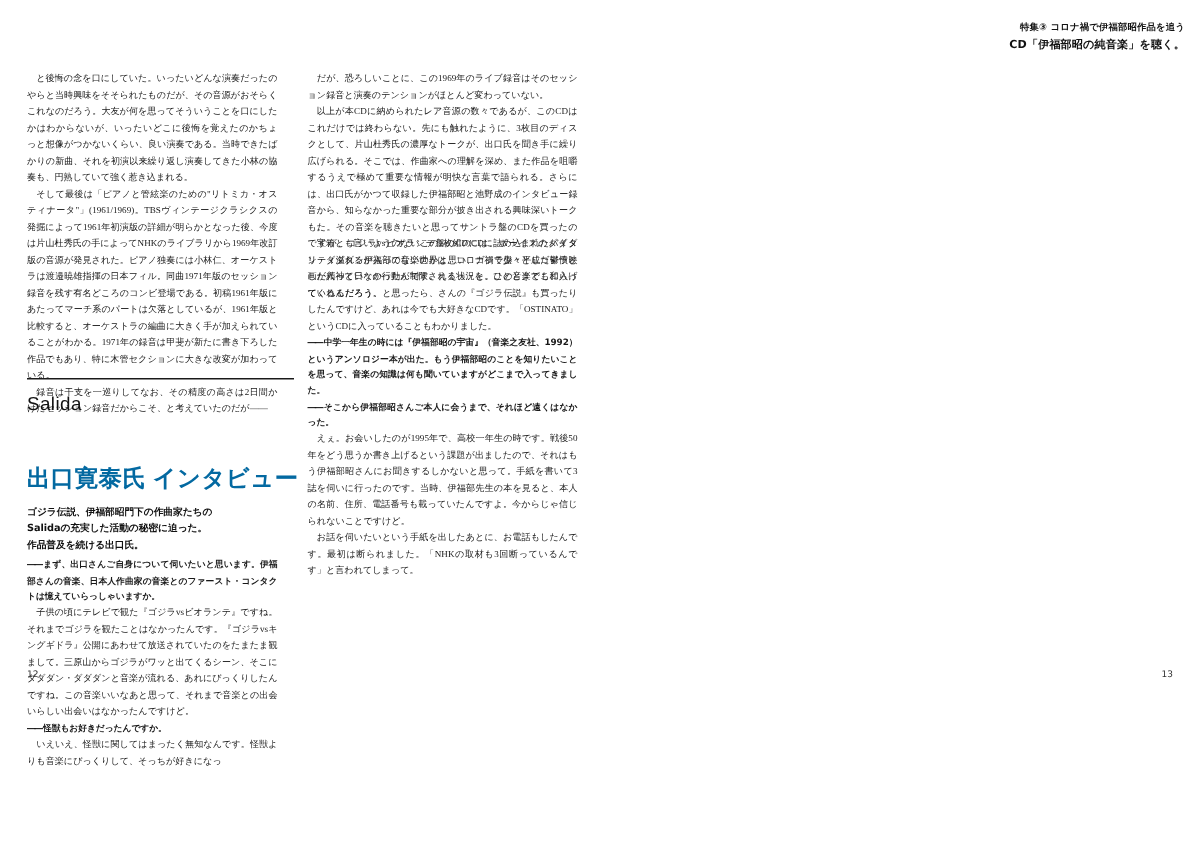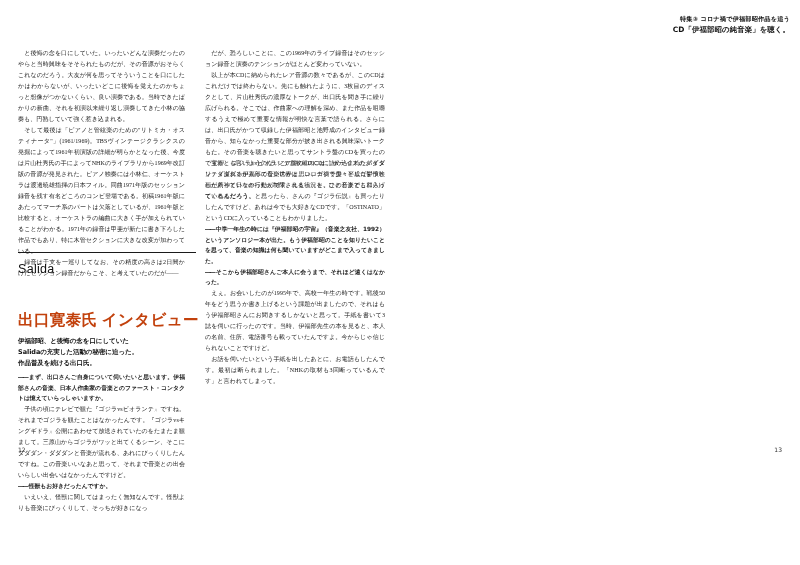--- a/index.html
+++ b/index.html
@@ -97,21 +97,21 @@
     line-height: 1;
     margin-bottom: 3px;
     color: #111;
   }
   .title-main {
     font-family: "Liberation Serif", "DejaVu Serif", serif;
     font-weight: 700;
     font-size: 15.5px;
     letter-spacing: 0.4px;
     line-height: 1.12;
-    color: #c2410c;
+    color: #0369a1;
     margin-bottom: 7px;
     white-space: nowrap;
     margin-top: 36px;
   }
   .title-sub {
     font-family: "DejaVu Sans", "Liberation Sans", sans-serif;
     font-weight: 700;
     font-size: 6.5px;
     line-height: 1.72;
     letter-spacing: -0.05px;
@@ -146,21 +146,21 @@
       <p>だが、恐ろしいことに、この1969年のライブ録音はそのセッション録音と演奏のテンションがほとんど変わっていない。</p>
       <p>以上が本CDに納められたレア音源の数々であるが、このCDはこれだけでは終わらない。先にも触れたように、3枚目のディスクとして、片山杜秀氏の濃厚なトークが、出口氏を聞き手に繰り広げられる。そこでは、作曲家への理解を深め、また作品を咀嚼するうえで極めて重要な情報が明快な言葉で語られる。さらには、出口氏がかつて収録した伊福部昭と池野成のインタビュー録音から、知らなかった重要な部分が披き出される興味深いトークも。</p>
       <p>宝箱とも言いようのないこの1枚組のCDに詰め込まれたバイタリティ溢れる伊福部の音楽世界は、コロナ禍で少々とした鬱憤とした精神と日々の行動が制限される状況を、ひとときでも和らげてくれるだろう。</p>
     </div>
 
     <div class="title-block">
       <div class="title-rule"></div>
       <div class="title-salida">Salida</div>
       <div class="title-main">出口寛泰氏 インタビュー</div>
       <div class="title-sub">
-        <div>伊福部昭、と後悔の念を口にしていた</div>
+        <div>ゴジラ伝説、伊福部昭門下の作曲家たちの</div>
         <div>Salidaの充実した活動の秘密に迫った。</div>
         <div>作品普及を続ける出口氏。</div>
       </div>
     </div>
 
     <div class="col" style="left:18px; top:372px; width:167px;">
       <p class="q"><span class="dash">――</span><span>まず、出口さんご自身について伺いたいと思います。伊福部さんの音楽、日本人作曲家の音楽とのファースト・コンタクトは憶えていらっしゃいますか。</span></p>
       <p>子供の頃にテレビで観た『ゴジラvsビオランテ』ですね。それまでゴジラを観たことはなかったんです。『ゴジラvsキングギドラ』公開にあわせて放送されていたのをたまたま観まして。三原山からゴジラがワッと出てくるシーン、そこにダダダン・ダダダンと音楽が流れる、あれにびっくりしたんですね。この音楽いいなあと思って、それまで音楽との出会いらしい出会いはなかったんですけど。</p>
       <p class="q"><span class="dash">――</span><span>怪獣もお好きだったんですか。</span></p>
       <p>いえいえ、怪獣に関してはまったく無知なんです。怪獣よりも音楽にびっくりして、そっちが好きになっ</p>

